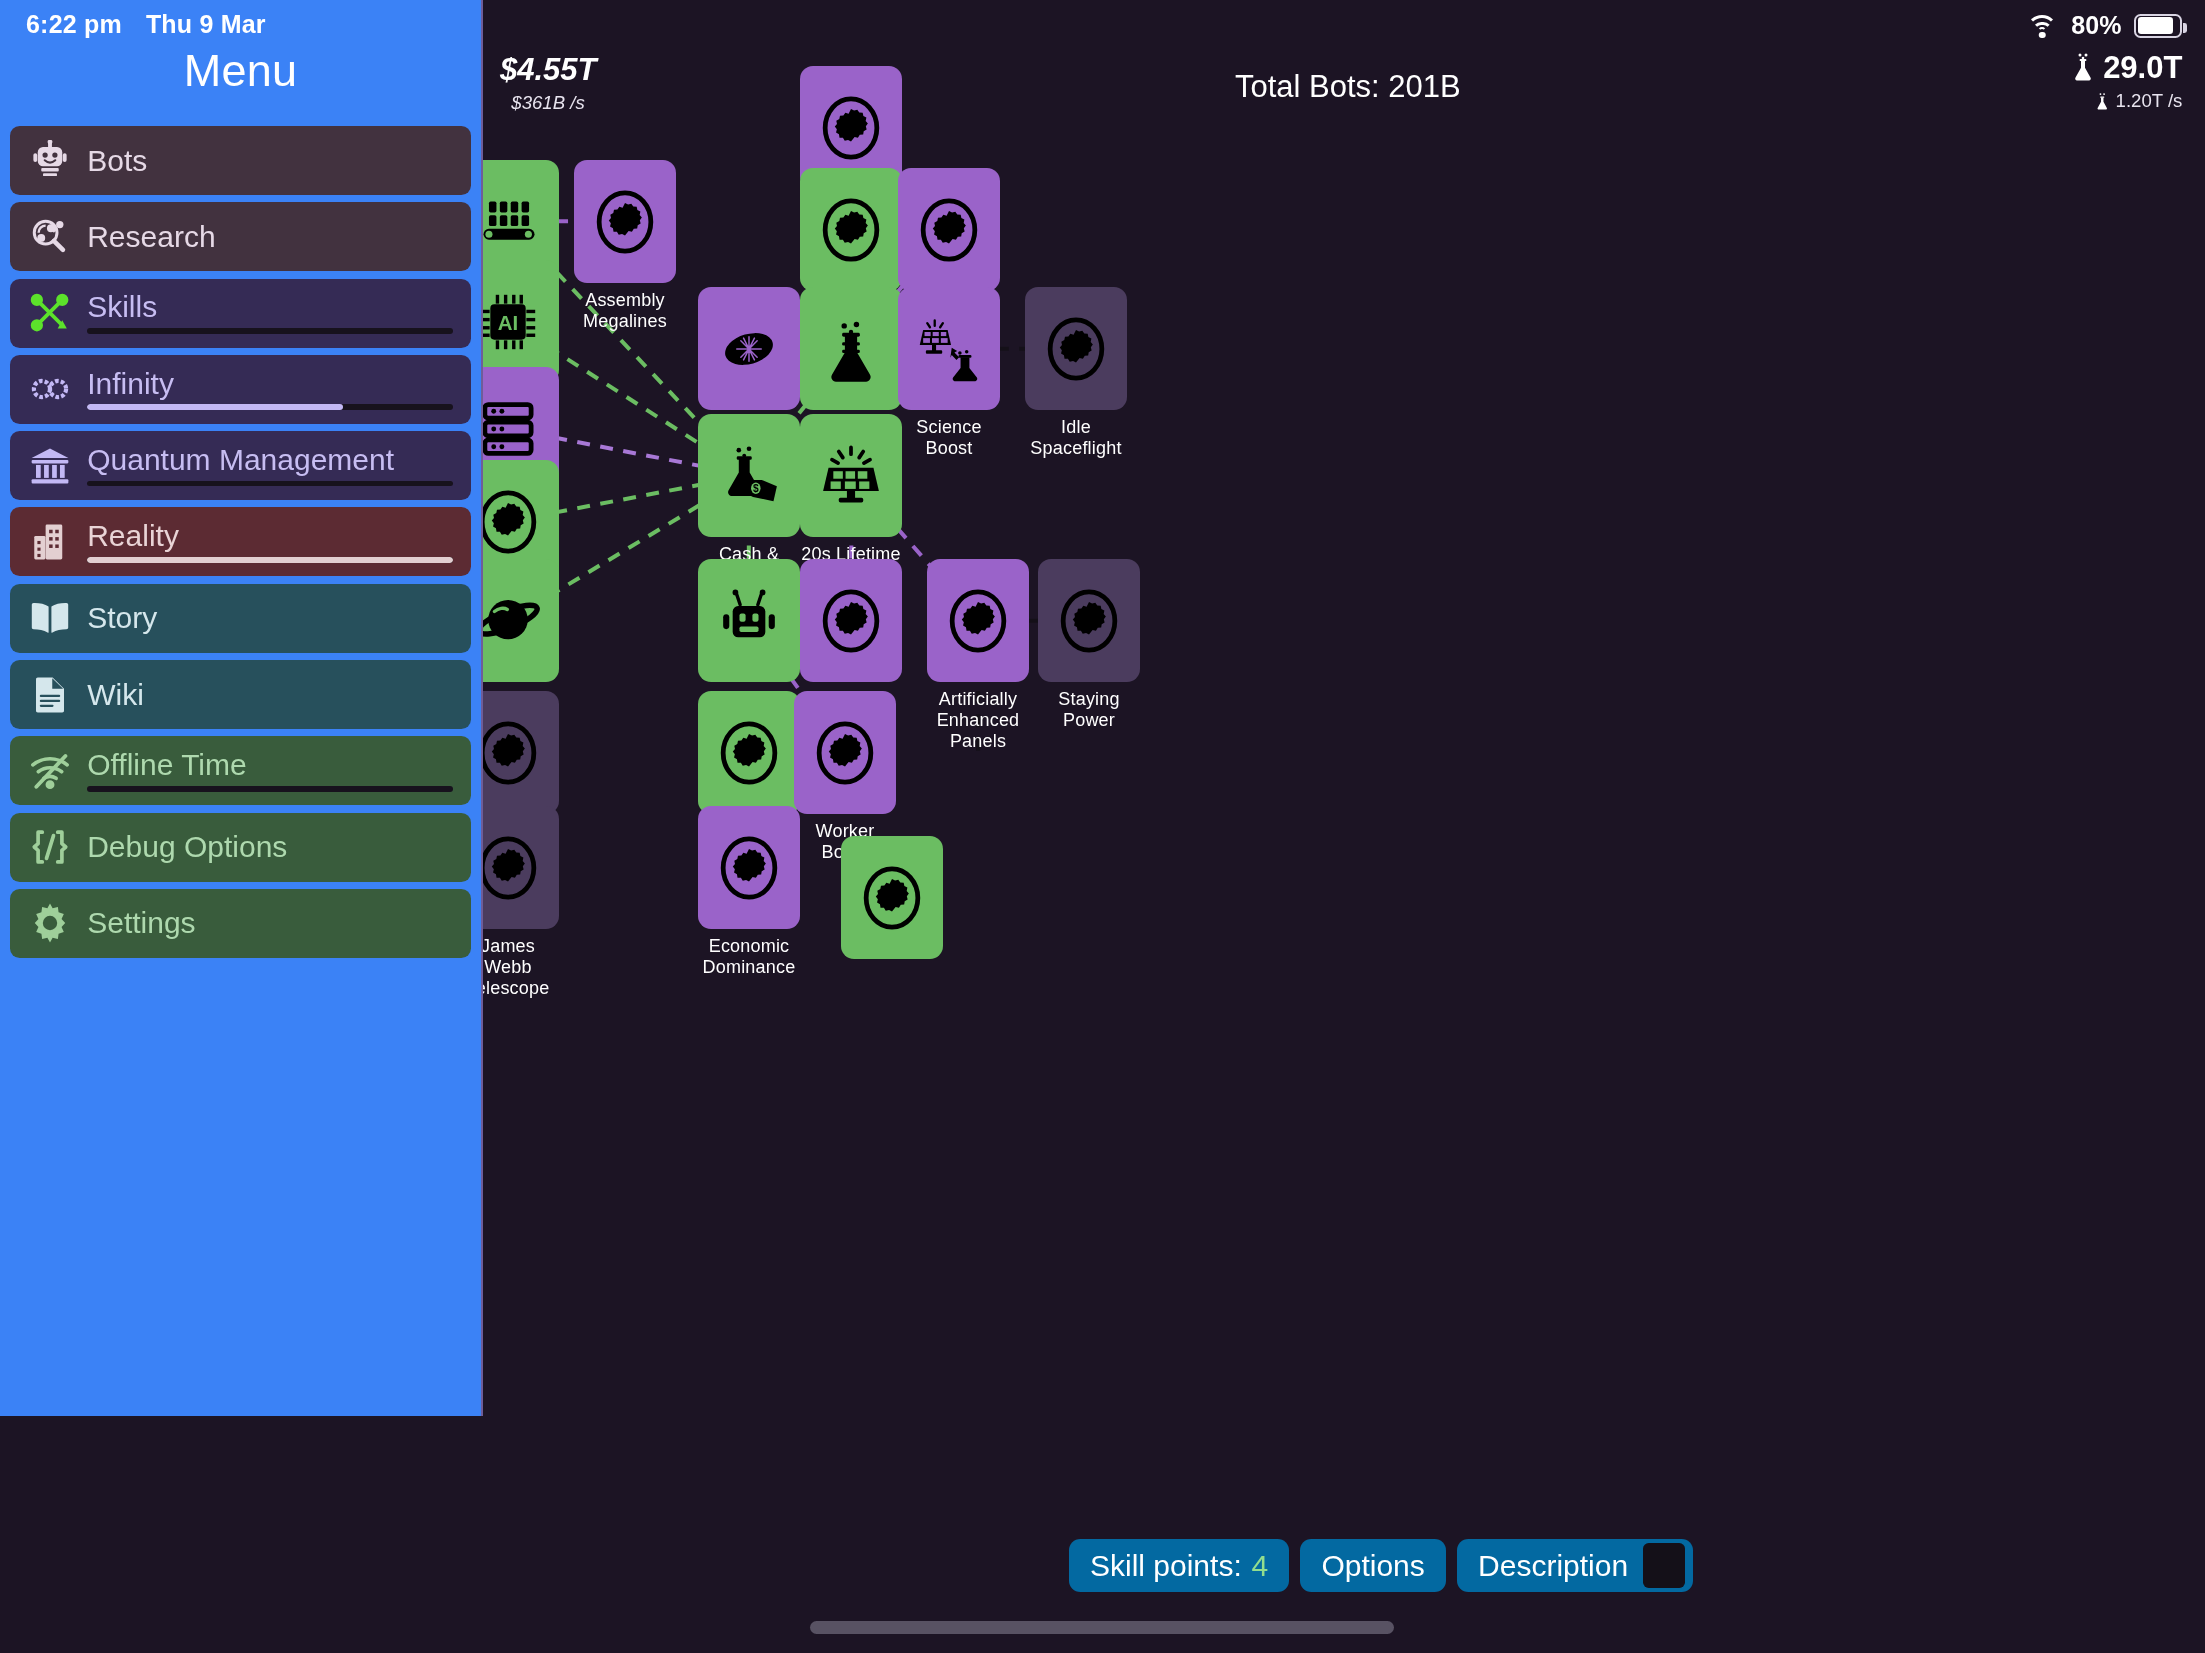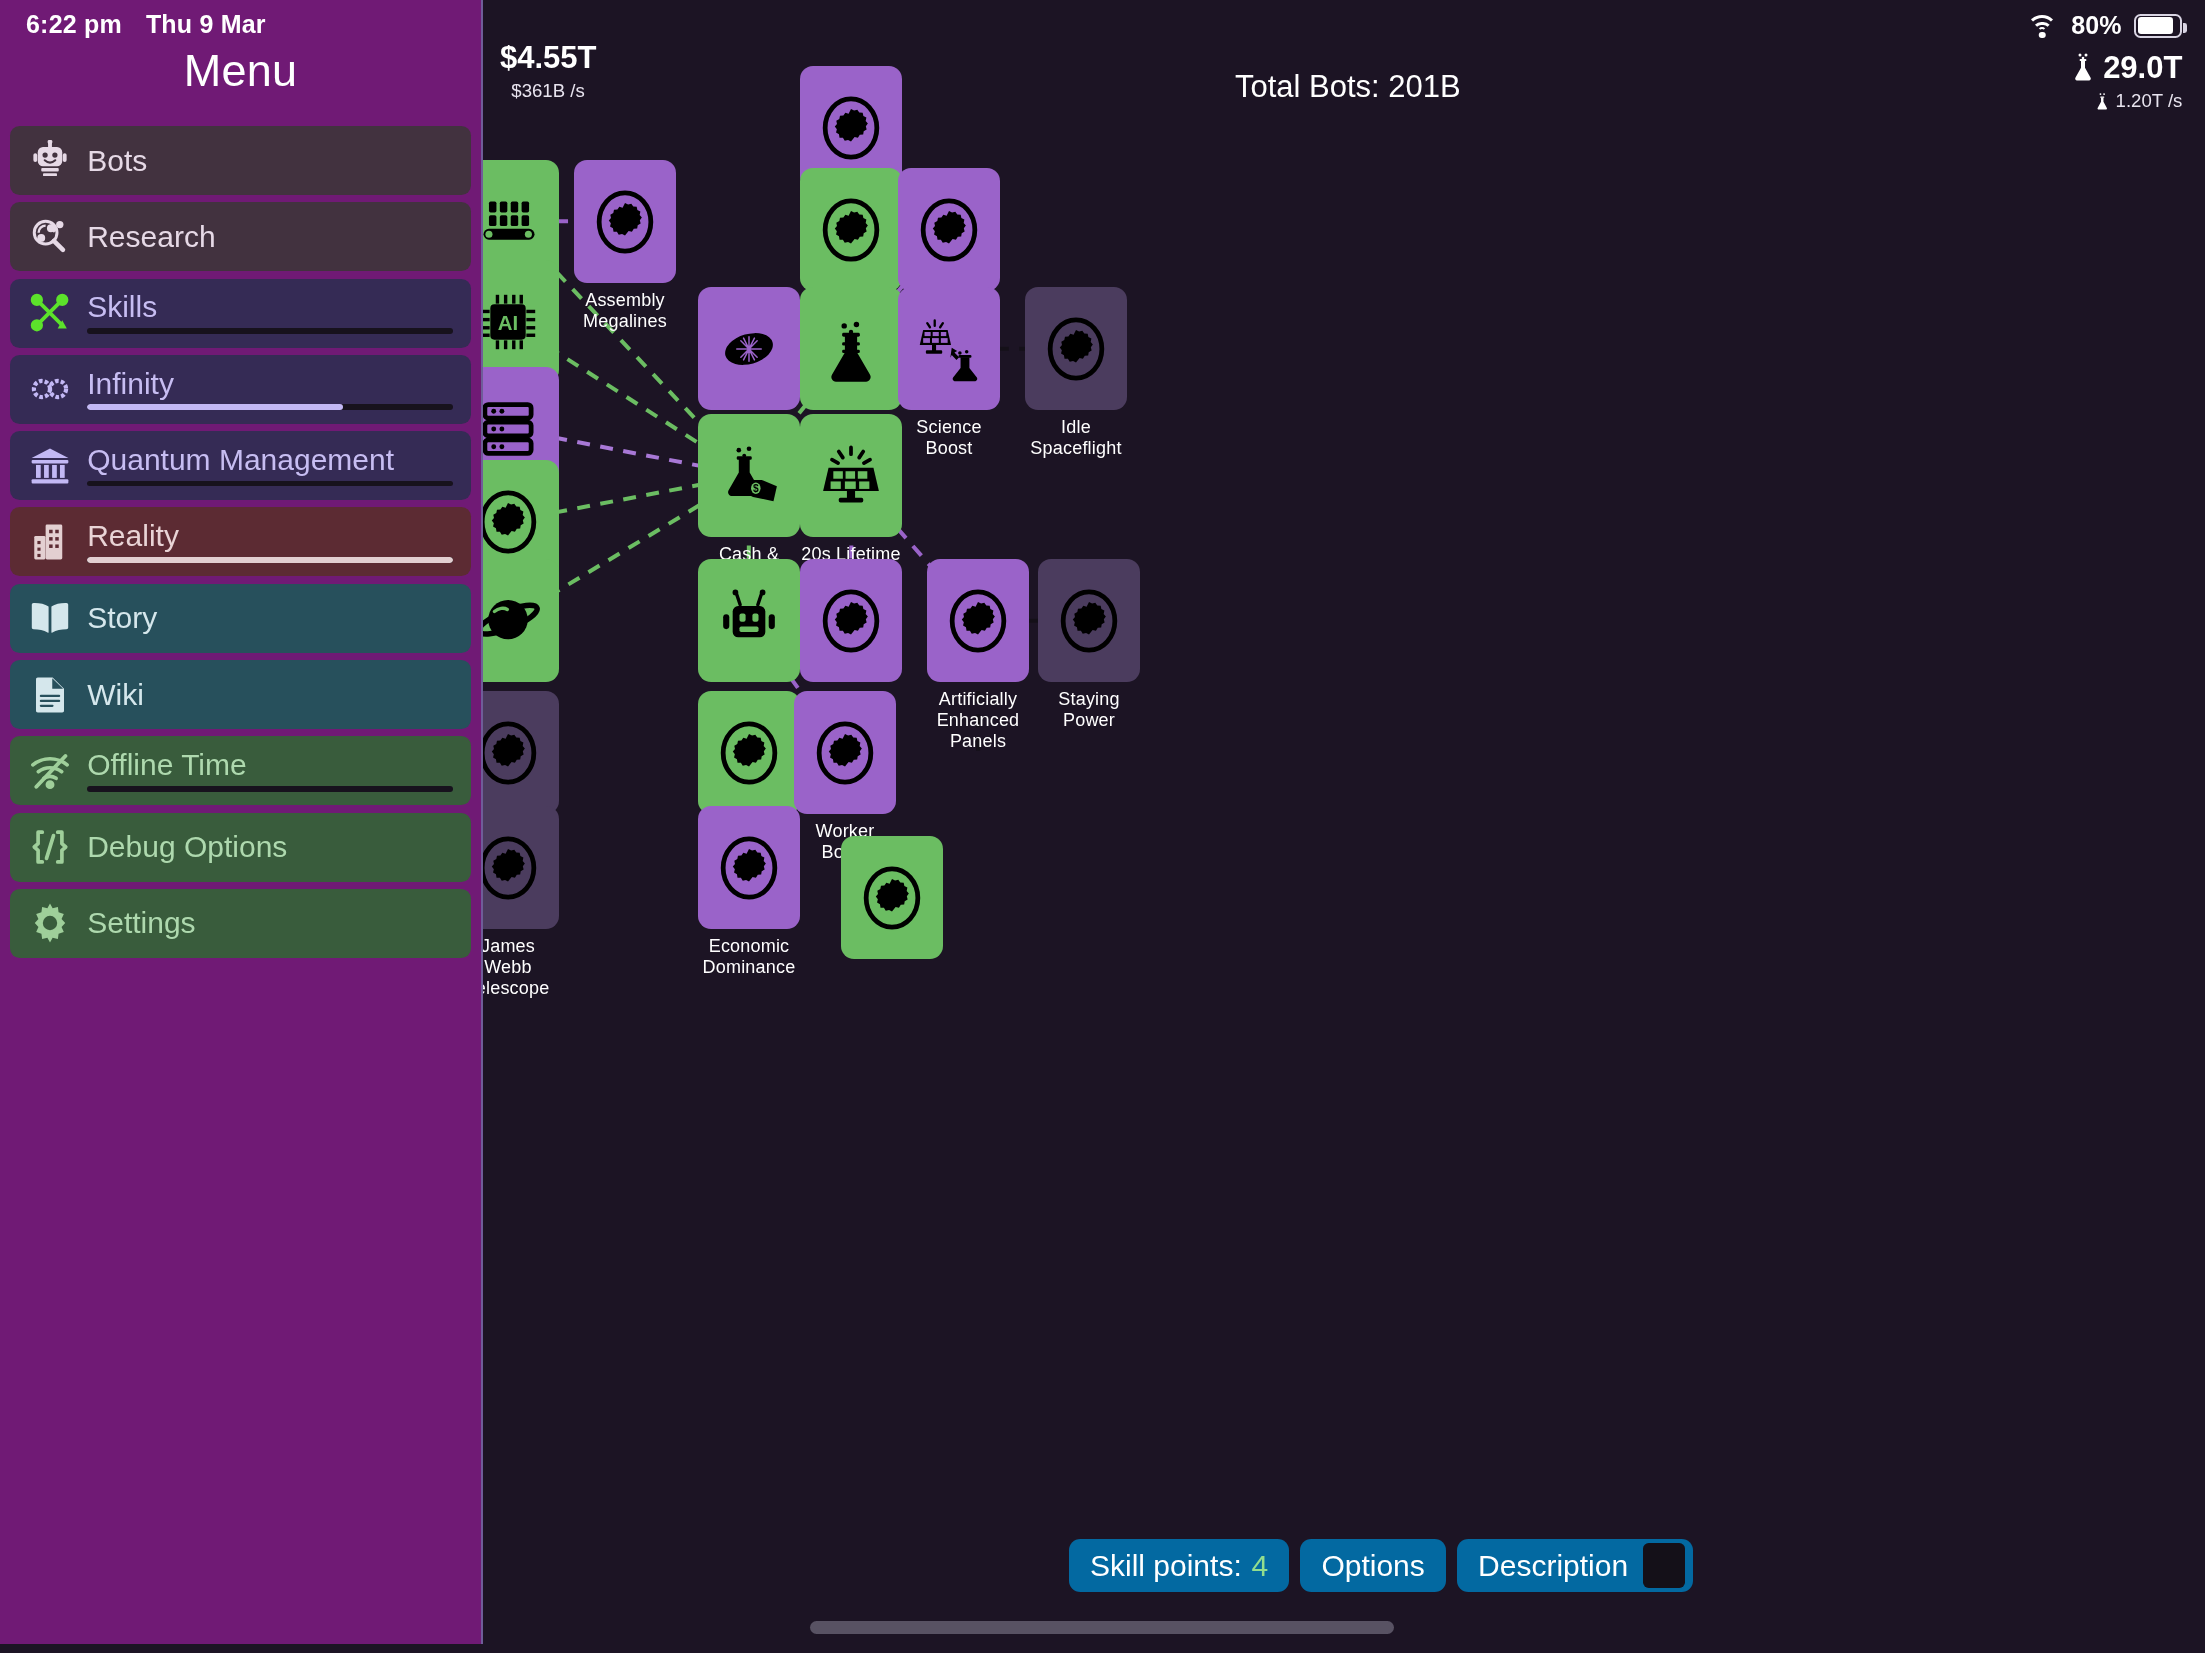--- a/index.html
+++ b/index.html
@@ -28,22 +28,22 @@
   .wifi-ico i:nth-child(2){ width:19.4px; height:9.7px; top:8px; }
   .wifi-ico i:nth-child(3){ width:9px; height:4.8px; top:13.7px; border-width:2.4px;}
   .wifi-ico i:nth-child(4){ width:6.5px; height:6.5px; top:18px; background:#fff; border-radius:50%; border:none;}
   #battery { width:48px; height:24px; border:2.4px solid #d8d4e2; border-radius:6.5px; position:relative; }
   #battery:after { content:""; position:absolute; right:-6.5px; top:7.3px; width:4px; height:9.7px;
     background:#d8d4e2; border-radius:0 2.4px 2.4px 0; }
   #battery-fill { position:absolute; left:1.6px; top:1.6px; bottom:1.6px; width:80%; background:#fff; border-radius:3.2px; }
 
   
   #sidebar {
-    position:absolute; left:0; top:0; width:483px; height:1644px;
-    background:#701a75; border-right:2.4px solid #6f5d99; z-index:30;
+    position:absolute; left:0; top:0; width:483px; height:1416px;
+    background:#3b82f6; border-right:2.4px solid #6f5d99; z-index:30;
   }
   #menu-title { text-align:center; font-size:45px; font-weight:400; color:#ffffff;
     margin-top:45px; letter-spacing:0.2px; }
   #menu-list { margin-top:29px; padding:0 9.7px; }
   .menu-item {
     height:69px; border-radius:9.7px; margin-bottom:7.3px;
     display:flex; align-items:center; padding:0 18px; position:relative;
     cursor:pointer;
   }
   .menu-ico { width:45px; height:45px; flex:none; display:flex; align-items:center; justify-content:center;
@@ -60,21 +60,21 @@
   .cat-purple   { background:#352b55; }
   .cat-purple .menu-label { color:#c7bdf2; }
   .cat-red      { background:#5c2b33; }
   .cat-red    .menu-label { color:#e9d4d6; }
   .cat-teal     { background:#27505c; }
   .cat-teal   .menu-label { color:#d5e7ec; }
   .cat-green    { background:#395c3c; }
   .cat-green  .menu-label { color:#aed9ae; }
 
   
-  #hud-cash { position:absolute; left:500px; top:42px; z-index:25; }
+  #hud-cash { position:absolute; left:500px; top:54px; z-index:25;font-style:italic; }
   #cash-main { font-size:31px; font-weight:bold; color:#ffffff; line-height:1; }
   #cash-rate { font-size:18.6px; color:#e8e4ef; margin-top:7.3px; margin-left:11.3px; }
   #hud-bots { position:absolute; left:1235px; top:69px; font-size:31px; color:#ffffff; z-index:25; white-space:nowrap;}
   #hud-sci { position:absolute; right:22.6px; top:52px; text-align:right; z-index:25; }
   #sci-main { font-size:31px; font-weight:bold; color:#ffffff; line-height:1;
       display:flex; align-items:center; justify-content:flex-end; gap:8px; white-space:nowrap;}
   #sci-rate { font-size:18.6px; color:#e8e4ef; margin-top:7.3px;
       display:flex; align-items:center; justify-content:flex-end; gap:5.7px; white-space:nowrap;}
   .flask-ico svg { display:block; }
 

